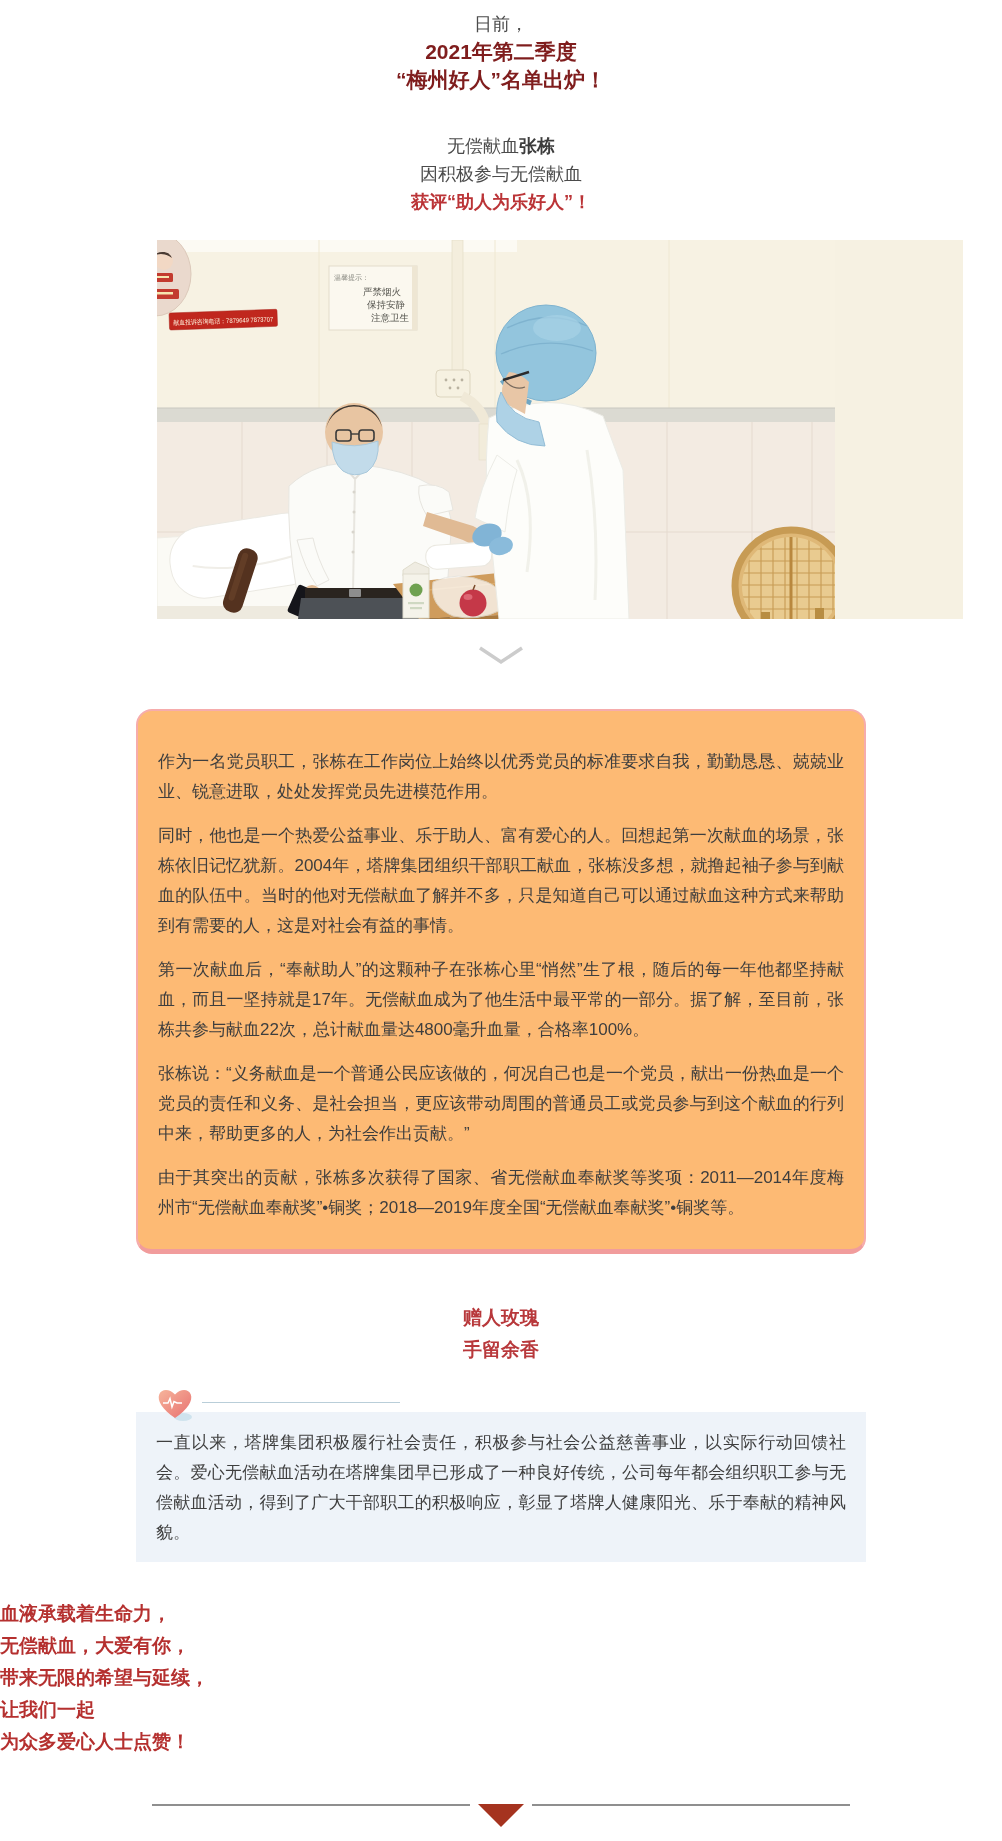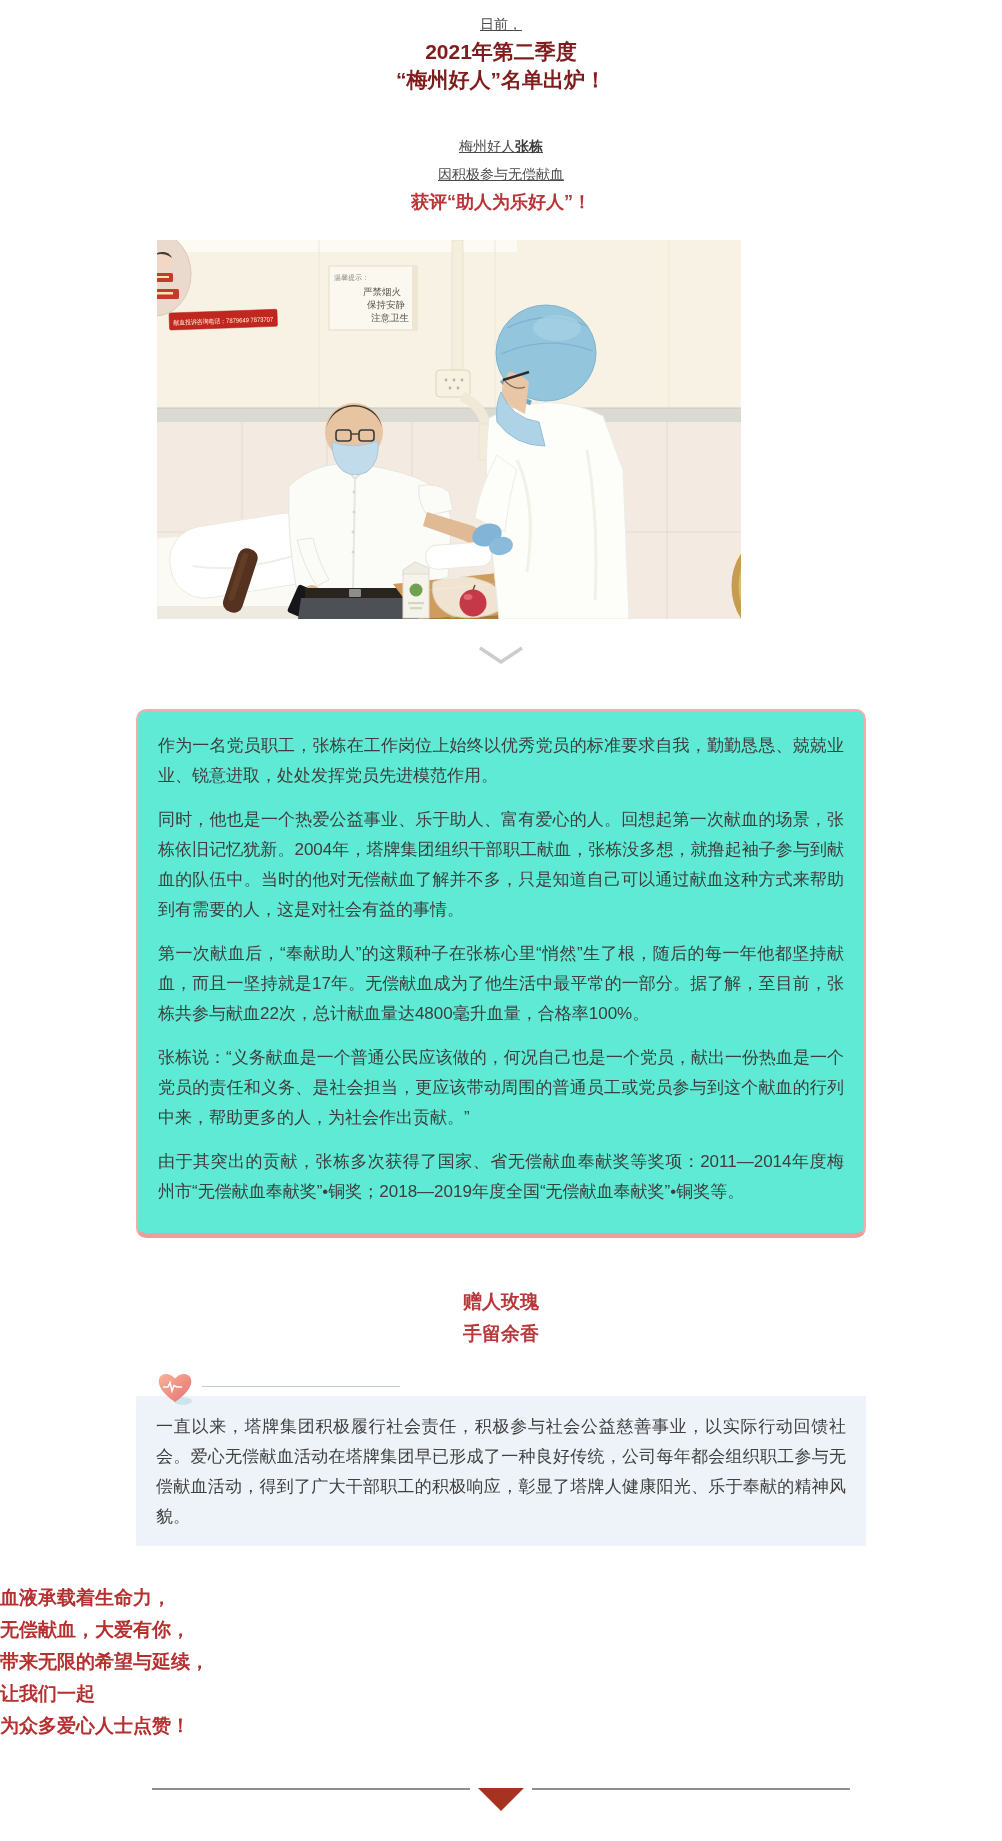--- a/index.html
+++ b/index.html
@@ -5,37 +5,37 @@
   html,body{margin:0;padding:0;}
   body{
     width:1002px;height:1841px;overflow:hidden;background:#ffffff;
     font-family:"Liberation Sans","DejaVu Sans",sans-serif;
     -webkit-font-smoothing:antialiased;
   }
   .page{position:relative;width:1002px;height:1841px;background:#fff;}
 
   
   .intro{padding-top:10px;text-align:center;}
-  .intro-line{font-size:14px;line-height:28px;color:#4b4b4b;text-decoration:underline;}
+  .intro-line{font-size:18px;line-height:28px;color:#4b4b4b;}
   .intro-red{font-size:21px;line-height:28px;font-weight:bold;color:#7f1d1d;}
   .intro-gap{height:38px;}
   .award-line{font-size:18px;line-height:28px;font-weight:bold;color:#bb3437;}
   .staff-name{font-weight:bold;color:#3c3c3c;}
 
   
-  .photo-wrap{margin:24px 0 0 157px;width:584px;height:379px;overflow:hidden;background:#f6f1e2;}
+  .photo-wrap{margin:24px 0 0 157px;width:806px;height:379px;overflow:hidden;background:#f6f1e2;}
   .photo-wrap svg{display:block;}
 
   
   .chevron{margin:26px auto 0;width:46px;height:20px;}
 
   
   .article-box{
     margin:44px 136px 0;border:2px solid #f6acac;border-bottom:5px solid #f19c9c;
-    border-radius:10px;padding:20px 20px 26px;background:#5eead4;
+    border-radius:16px;padding:36px 20px 26px;background:#fdba74;
   }
   .article-box p{margin:0 0 14px;font-size:17px;line-height:30px;color:#3e3e3e;text-align:justify;}
   .article-box p:last-child{margin-bottom:0;}
 
   
   .slogan{margin-top:48px;text-align:center;font-size:19px;line-height:32px;font-weight:bold;color:#b8383b;}
 
   
   .company-wrap{position:relative;margin:46px 136px 8px;}
   .company-box{background:#eef3f9;padding:16px 20px 14px;font-size:17px;line-height:30px;color:#3f3f3f;text-align:justify;}
@@ -59,21 +59,21 @@
 </head>
 <body>
 
 <div class="page">
 
   <div class="intro">
     <div class="intro-line">日前，</div>
     <div class="intro-red">2021年第二季度</div>
     <div class="intro-red">“梅州好人”名单出炉！</div>
     <div class="intro-gap"></div>
-    <div class="intro-line"><span>梅州好人</span><span class="staff-name">张栋</span></div>
+    <div class="intro-line"><span>无偿献血</span><span class="staff-name">张栋</span></div>
     <div class="intro-line">因积极参与无偿献血</div>
     <div class="award-line">获评“助人为乐好人”！</div>
   </div>
 
   <div class="photo-wrap">
     <svg width="678" height="379" viewBox="0 0 678 379" xmlns="http://www.w3.org/2000/svg">
 
       <rect x="0" y="0" width="678" height="172" fill="#f7f2e3"></rect>
       <rect x="0" y="0" width="360" height="12" fill="#fcfaf3"></rect>
       <line x1="162" y1="0" x2="162" y2="168" stroke="#efe8d2" stroke-width="1"></line>

